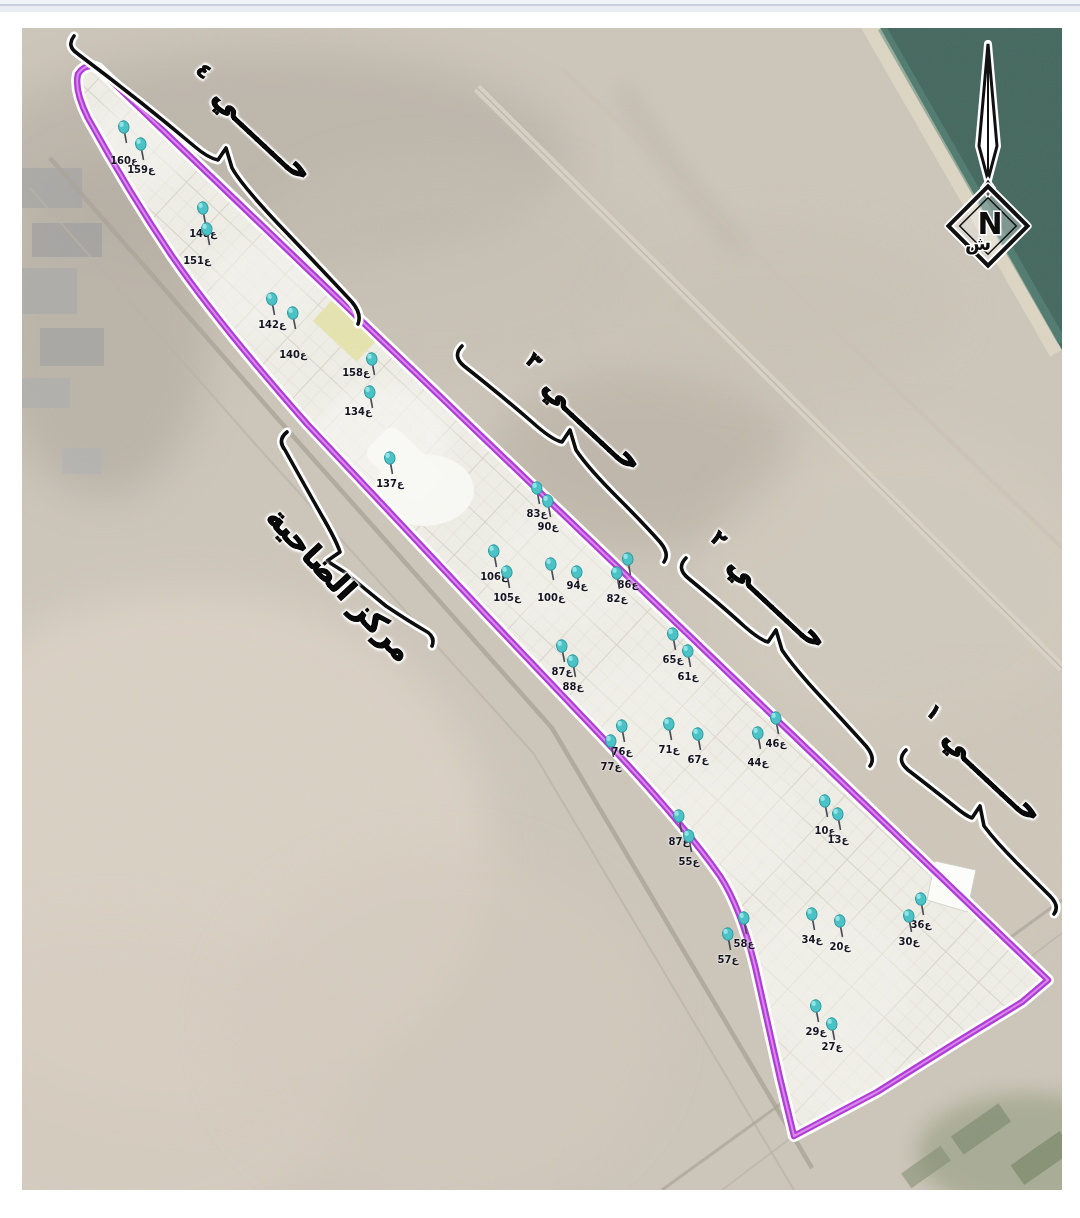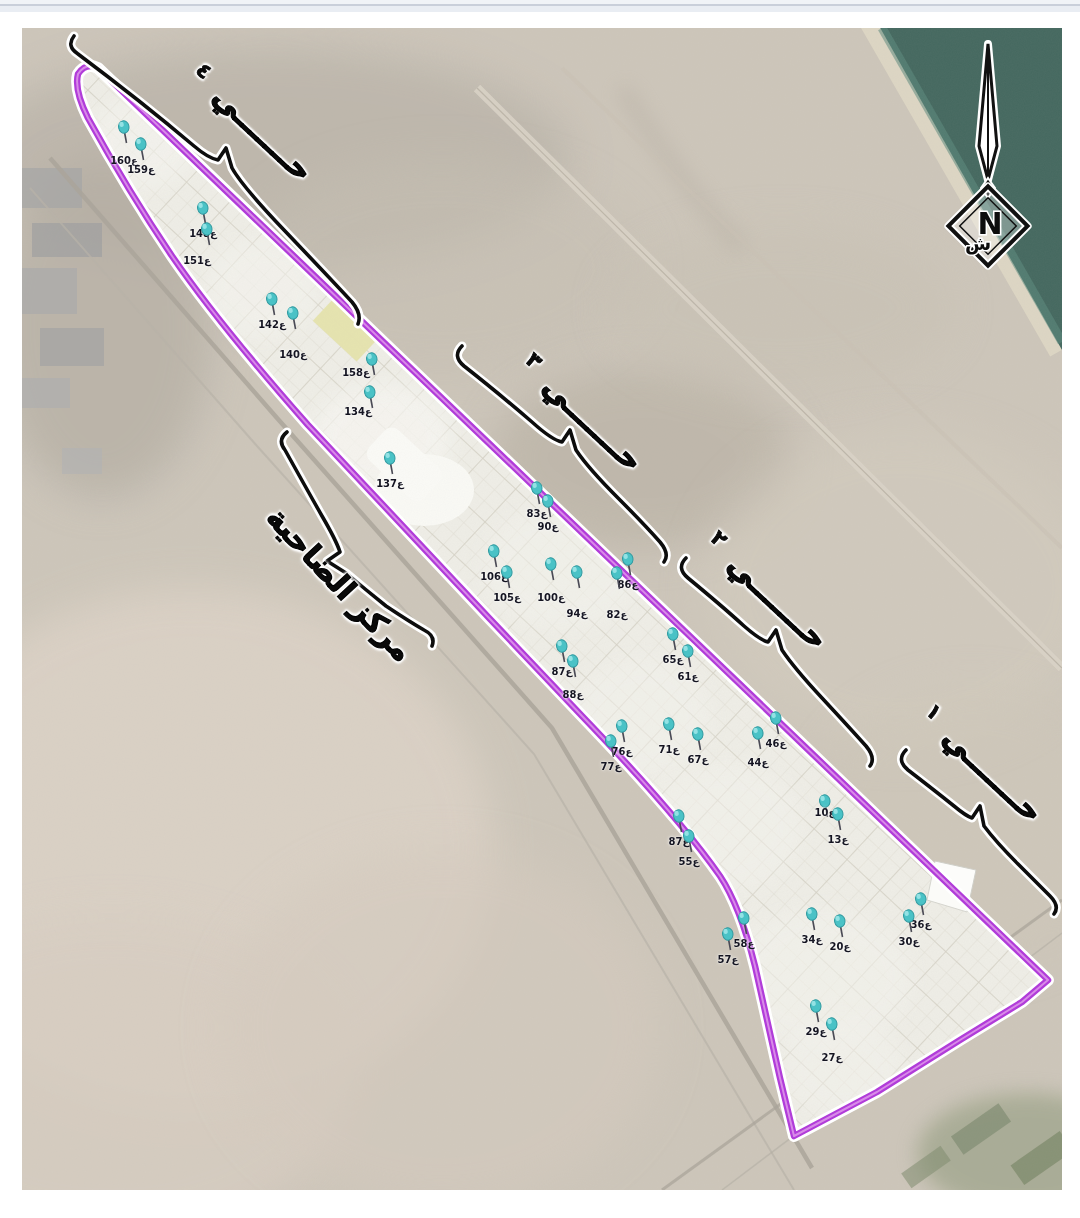--- a/index.html
+++ b/index.html
@@ -335,61 +335,61 @@
           <span class="pin-label" style="left:-26px;top:24px">100ع</span>
         </div>
         <div class="pin" style="left: 555px; top: 548px;">
           <svg width="18" height="26" viewBox="-9 -8 18 26">
             <line x1="0.5" y1="4" x2="2.5" y2="15" stroke="#4a4a55" stroke-width="1.6"></line>
             <g transform="rotate(-12)">
               <ellipse cx="0" cy="-1" rx="5.2" ry="6.2" fill="#4ac2c6" stroke="#2f9aa0" stroke-width="1"></ellipse>
               <ellipse cx="-1.6" cy="-4" rx="2.2" ry="2.6" fill="#93e2e4"></ellipse>
             </g>
           </svg>
-          <span class="pin-label" style="left:-26px;top:32px">94ع</span>
+          <span class="pin-label" style="left:-26px;top:4px">94ع</span>
         </div>
         <div class="pin" style="left: 606px; top: 535px;">
           <svg width="18" height="26" viewBox="-9 -8 18 26">
             <line x1="0.5" y1="4" x2="2.5" y2="15" stroke="#4a4a55" stroke-width="1.6"></line>
             <g transform="rotate(-12)">
               <ellipse cx="0" cy="-1" rx="5.2" ry="6.2" fill="#4ac2c6" stroke="#2f9aa0" stroke-width="1"></ellipse>
               <ellipse cx="-1.6" cy="-4" rx="2.2" ry="2.6" fill="#93e2e4"></ellipse>
             </g>
           </svg>
           <span class="pin-label" style="left:-26px;top:16px">86ع</span>
         </div>
         <div class="pin" style="left: 595px; top: 549px;">
           <svg width="18" height="26" viewBox="-9 -8 18 26">
             <line x1="0.5" y1="4" x2="2.5" y2="15" stroke="#4a4a55" stroke-width="1.6"></line>
             <g transform="rotate(-12)">
               <ellipse cx="0" cy="-1" rx="5.2" ry="6.2" fill="#4ac2c6" stroke="#2f9aa0" stroke-width="1"></ellipse>
               <ellipse cx="-1.6" cy="-4" rx="2.2" ry="2.6" fill="#93e2e4"></ellipse>
             </g>
           </svg>
-          <span class="pin-label" style="left:-26px;top:32px">82ع</span>
+          <span class="pin-label" style="left:-26px;top:16px">82ع</span>
         </div>
         <div class="pin" style="left: 540px; top: 622px;">
           <svg width="18" height="26" viewBox="-9 -8 18 26">
             <line x1="0.5" y1="4" x2="2.5" y2="15" stroke="#4a4a55" stroke-width="1.6"></line>
             <g transform="rotate(-12)">
               <ellipse cx="0" cy="-1" rx="5.2" ry="6.2" fill="#4ac2c6" stroke="#2f9aa0" stroke-width="1"></ellipse>
               <ellipse cx="-1.6" cy="-4" rx="2.2" ry="2.6" fill="#93e2e4"></ellipse>
             </g>
           </svg>
           <span class="pin-label" style="left:-26px;top:16px">87ع</span>
         </div>
         <div class="pin" style="left: 551px; top: 637px;">
           <svg width="18" height="26" viewBox="-9 -8 18 26">
             <line x1="0.5" y1="4" x2="2.5" y2="15" stroke="#4a4a55" stroke-width="1.6"></line>
             <g transform="rotate(-12)">
               <ellipse cx="0" cy="-1" rx="5.2" ry="6.2" fill="#4ac2c6" stroke="#2f9aa0" stroke-width="1"></ellipse>
               <ellipse cx="-1.6" cy="-4" rx="2.2" ry="2.6" fill="#93e2e4"></ellipse>
             </g>
           </svg>
-          <span class="pin-label" style="left:-26px;top:24px">88ع</span>
+          <span class="pin-label" style="left:-26px;top:16px">88ع</span>
         </div>
         <div class="pin" style="left: 651px; top: 610px;">
           <svg width="18" height="26" viewBox="-9 -8 18 26">
             <line x1="0.5" y1="4" x2="2.5" y2="15" stroke="#4a4a55" stroke-width="1.6"></line>
             <g transform="rotate(-12)">
               <ellipse cx="0" cy="-1" rx="5.2" ry="6.2" fill="#4ac2c6" stroke="#2f9aa0" stroke-width="1"></ellipse>
               <ellipse cx="-1.6" cy="-4" rx="2.2" ry="2.6" fill="#93e2e4"></ellipse>
             </g>
           </svg>
           <span class="pin-label" style="left:-26px;top:16px">65ع</span>
@@ -485,21 +485,21 @@
           <span class="pin-label" style="left:-26px;top:16px">55ع</span>
         </div>
         <div class="pin" style="left: 803px; top: 777px;">
           <svg width="18" height="26" viewBox="-9 -8 18 26">
             <line x1="0.5" y1="4" x2="2.5" y2="15" stroke="#4a4a55" stroke-width="1.6"></line>
             <g transform="rotate(-12)">
               <ellipse cx="0" cy="-1" rx="5.2" ry="6.2" fill="#4ac2c6" stroke="#2f9aa0" stroke-width="1"></ellipse>
               <ellipse cx="-1.6" cy="-4" rx="2.2" ry="2.6" fill="#93e2e4"></ellipse>
             </g>
           </svg>
-          <span class="pin-label" style="left:-26px;top:2px">10ع</span>
+          <span class="pin-label" style="left:-26px;top:20px">10ع</span>
         </div>
         <div class="pin" style="left: 816px; top: 790px;">
           <svg width="18" height="26" viewBox="-9 -8 18 26">
             <line x1="0.5" y1="4" x2="2.5" y2="15" stroke="#4a4a55" stroke-width="1.6"></line>
             <g transform="rotate(-12)">
               <ellipse cx="0" cy="-1" rx="5.2" ry="6.2" fill="#4ac2c6" stroke="#2f9aa0" stroke-width="1"></ellipse>
               <ellipse cx="-1.6" cy="-4" rx="2.2" ry="2.6" fill="#93e2e4"></ellipse>
             </g>
           </svg>
           <span class="pin-label" style="left:-26px;top:16px">13ع</span>
@@ -575,17 +575,17 @@
           <span class="pin-label" style="left:-26px;top:16px">29ع</span>
         </div>
         <div class="pin" style="left: 810px; top: 1000px;">
           <svg width="18" height="26" viewBox="-9 -8 18 26">
             <line x1="0.5" y1="4" x2="2.5" y2="15" stroke="#4a4a55" stroke-width="1.6"></line>
             <g transform="rotate(-12)">
               <ellipse cx="0" cy="-1" rx="5.2" ry="6.2" fill="#4ac2c6" stroke="#2f9aa0" stroke-width="1"></ellipse>
               <ellipse cx="-1.6" cy="-4" rx="2.2" ry="2.6" fill="#93e2e4"></ellipse>
             </g>
           </svg>
-          <span class="pin-label" style="left:-26px;top:24px">27ع</span>
+          <span class="pin-label" style="left:-26px;top:13px">27ع</span>
         </div>
       </div>
   </div>
 </div>
 
 </body></html>

